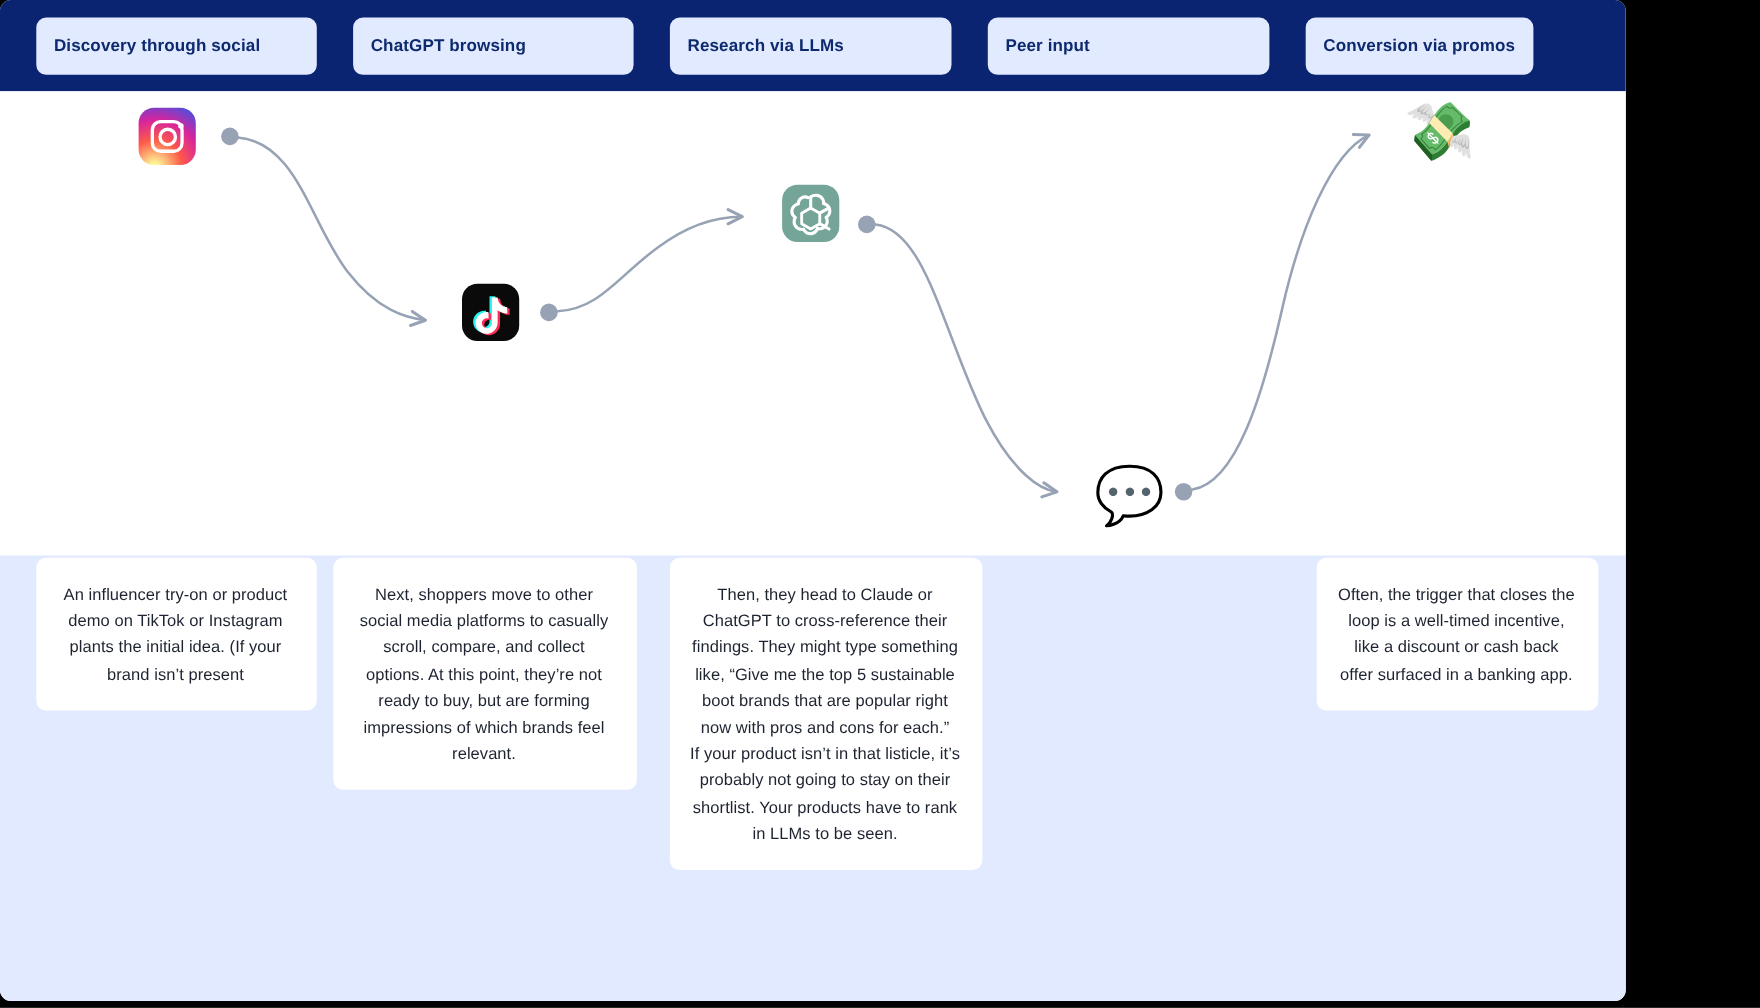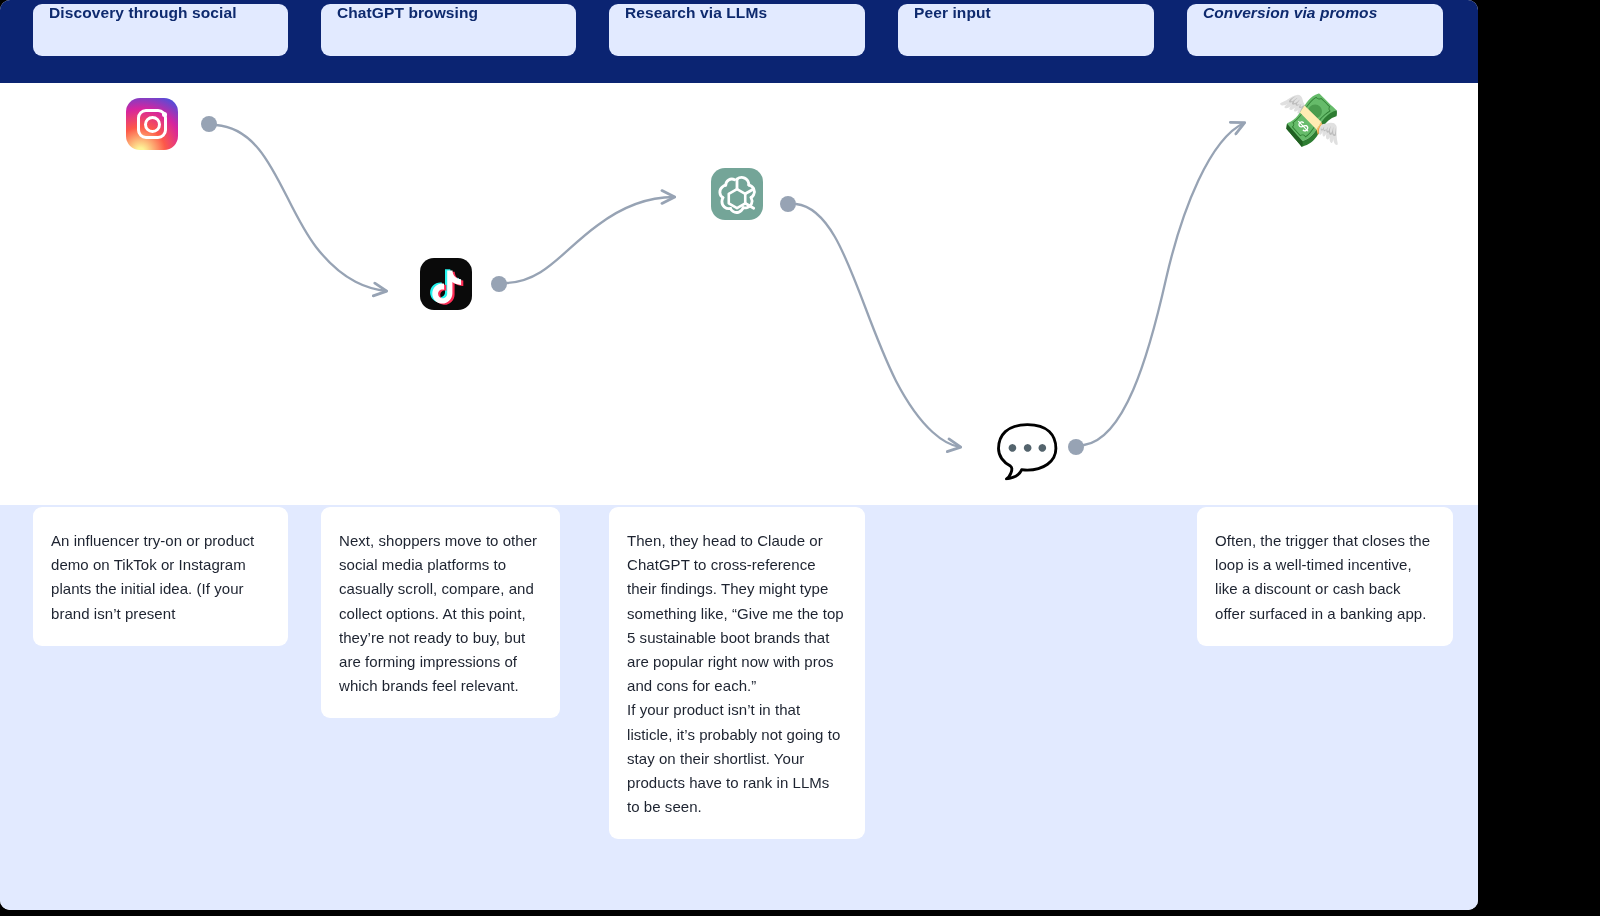--- a/index.html
+++ b/index.html
@@ -22,40 +22,40 @@
   #header {
     position: absolute;
     left: 0; top: 0;
     width: 1478px; height: 83px;
     background: #0b2472;
     display: flex;
     align-items: center;
   }
   .stage-chip {
     position: absolute;
-    top: 4px;
+    top: 16px;
     height: 52px;
     background: #e2eaff;
     border-radius: 9px;
     display: flex;
-    align-items: flex-start;
+    align-items: center;
     padding-left: 16px;
   }
   .stage-chip span {
     color: #0e2a6e;
     font-size: 15.5px;
     font-weight: 600;
     letter-spacing: .1px;
     white-space: nowrap;
   }
   #chip0 { left: 33px;   width: 255px; }
   #chip1 { left: 321px;  width: 255px; }
   #chip2 { left: 609px;  width: 256px; }
   #chip3 { left: 898px;  width: 256px; }
-  #chip4 { left: 1187px; width: 256px; font-style: italic; }
+  #chip4 { left: 1187px; width: 207px; }
 
   
   #flow {
     position: absolute;
     left: 0; top: 83px;
     width: 1478px; height: 422px;
     background: #ffffff;
   }
   #flow svg { position: absolute; left: 0; top: 0; }
 
@@ -118,25 +118,26 @@
     position: absolute;
     background: #ffffff;
     border-radius: 9px;
     padding: 22px 20px 20px 18px;
   }
   .detail-card p {
     color: #1d2330;
     font-size: 15px;
     line-height: 24.2px;
     letter-spacing: .05px;
+    text-align: center;
   }
   .detail-card p + p { }
   #card0 { left: 33px;   top: 2px;  width: 255px; }
-  #card1 { left: 321px;  top: 2px;  width: 239px; }
-  #card2 { left: 609px;  top: 2px;  width: 256px; }
+  #card1 { left: 303px;  top: 2px;  width: 276px; }
+  #card2 { left: 609px;  top: 2px;  width: 284px; }
   #card3 { left: 898px;  top: 2px;  width: 256px; }
   #card4 { left: 1187px; top: 2px;  width: 256px; margin-left: 10px; }
 </style>
 </head>
 <body>
 
 <div id="canvas">
 
   <div id="header">
     <div class="stage-chip" id="chip0">

